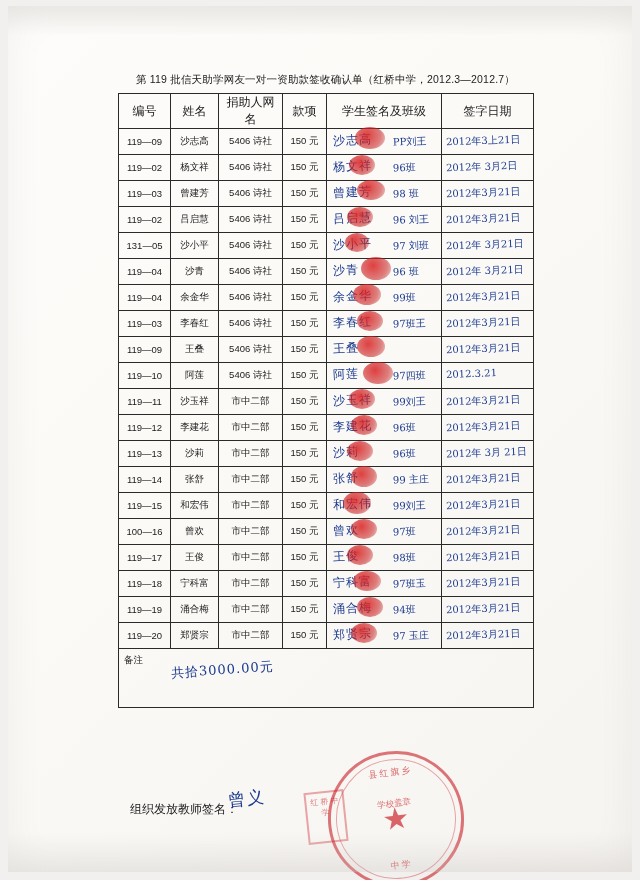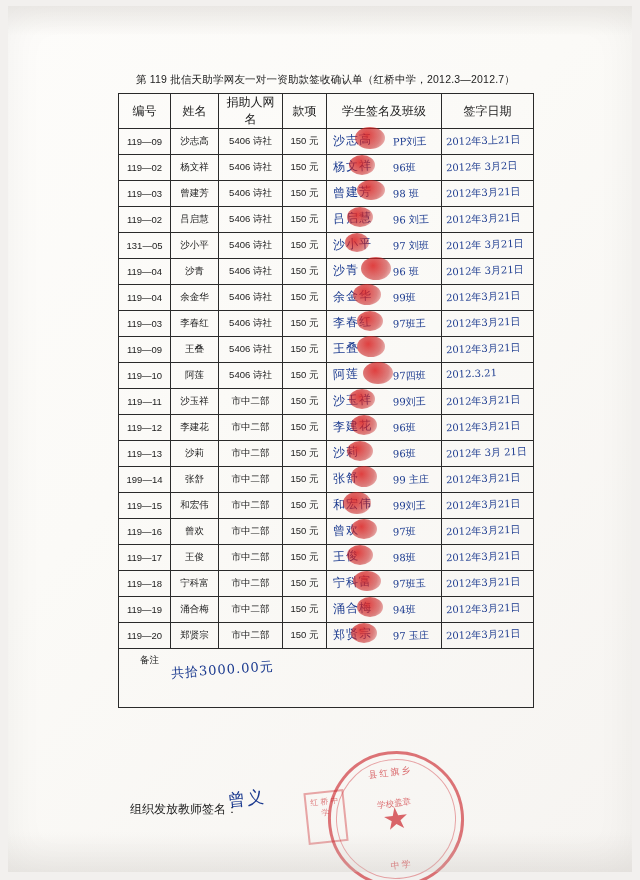--- a/index.html
+++ b/index.html
@@ -69,21 +69,21 @@
   .blob{
     position:absolute;border-radius:50%;
     background:radial-gradient(circle at 40% 38%, rgba(219,38,38,.88), rgba(196,25,25,.55) 60%, rgba(190,20,20,.18) 100%);
     pointer-events:none;
     filter:blur(.3px);
   }
   .notes{
     position:relative;height:58px;
   }
   .notes-label{
-    position:absolute;left:5px;top:5px;font-size:9.5px;color:#1b1b1b;margin-left:16px;
+    position:absolute;left:5px;top:5px;font-size:9.5px;color:#1b1b1b;
   }
   .notes-hw{
     position:absolute;left:52px;top:12px;font-size:13px;color:#1b3a8f;
     font-family:"DejaVu Serif",serif;transform:rotate(-4deg);letter-spacing:1px;
   }
   .footer{
     position:absolute;left:110px;top:775px;width:420px;height:90px;
   }
   .teacher-line{
     position:absolute;left:12px;top:20px;font-size:12px;color:#1b1b1b;
@@ -332,21 +332,21 @@
             <td class="row-td">
               <span class="hw sign">沙莉</span>
               <span class="blob" style="left: 20px; top: 0px; width: 26px; height: 20px;"></span>
               <span class="hw cls">96班</span>
             </td>
             <td class="row-td">
               <span class="hw date">2012年 3月 21日</span>
             </td>
           </tr>
           <tr>
-            <td>199—14</td>
+            <td>119—14</td>
             <td>张舒</td>
             <td>市中二部</td>
             <td>150 元</td>
             <td class="row-td">
               <span class="hw sign">张舒</span>
               <span class="blob" style="left: 24px; top: -1px; width: 26px; height: 21px;"></span>
               <span class="hw cls">99 主庄</span>
             </td>
             <td class="row-td">
               <span class="hw date">2012年3月21日</span>
@@ -360,21 +360,21 @@
             <td class="row-td">
               <span class="hw sign">和宏伟</span>
               <span class="blob" style="left: 16px; top: -1px; width: 28px; height: 22px;"></span>
               <span class="hw cls">99刘王</span>
             </td>
             <td class="row-td">
               <span class="hw date">2012年3月21日</span>
             </td>
           </tr>
           <tr>
-            <td>119—16</td>
+            <td>100—16</td>
             <td>曾欢</td>
             <td>市中二部</td>
             <td>150 元</td>
             <td class="row-td">
               <span class="hw sign">曾欢</span>
               <span class="blob" style="left: 24px; top: 0px; width: 26px; height: 20px;"></span>
               <span class="hw cls">97班</span>
             </td>
             <td class="row-td">
               <span class="hw date">2012年3月21日</span>

